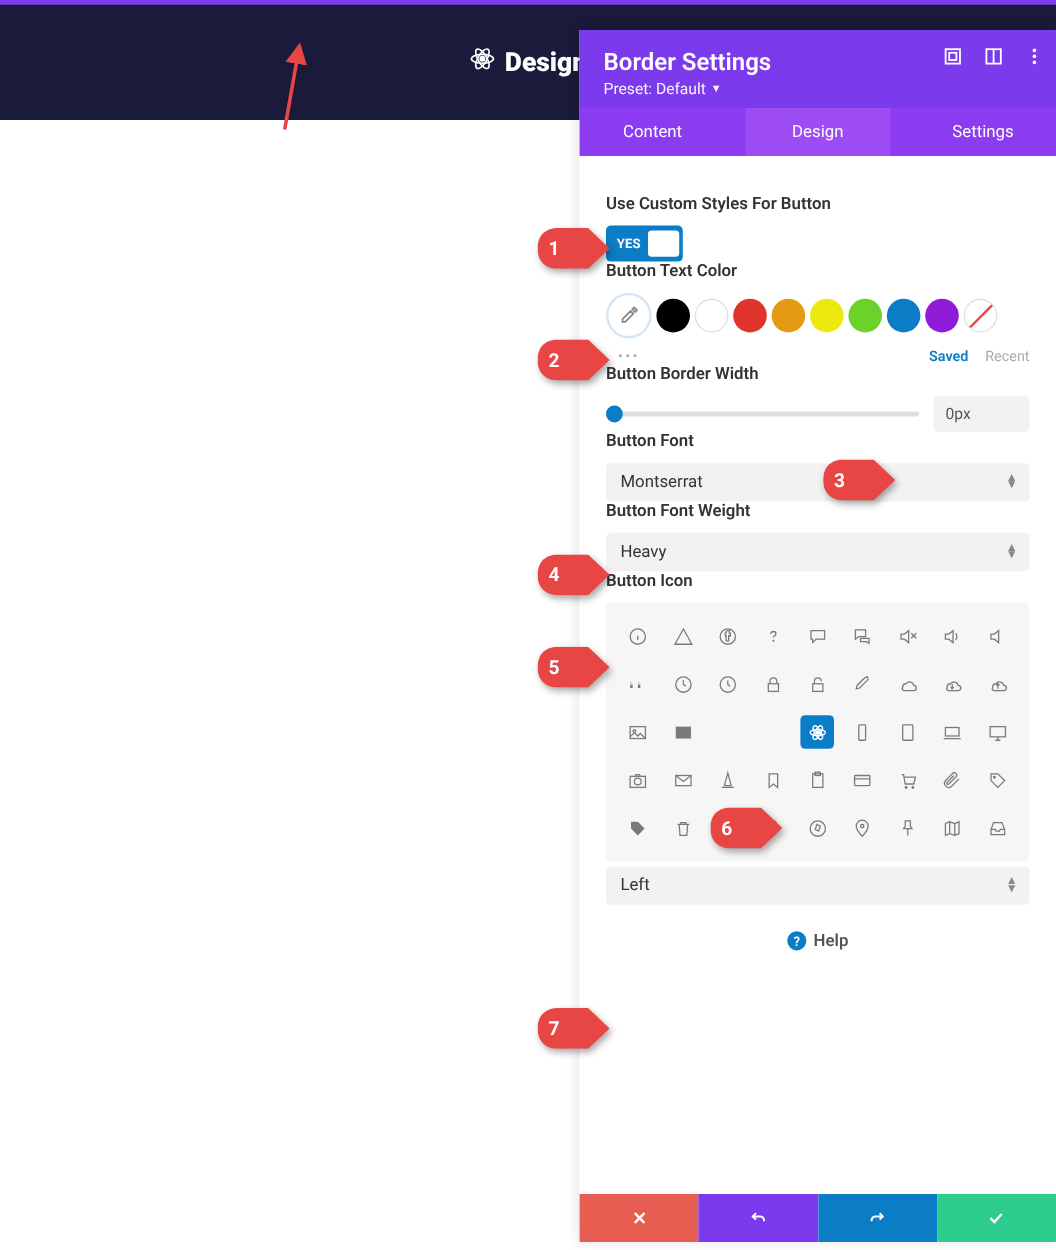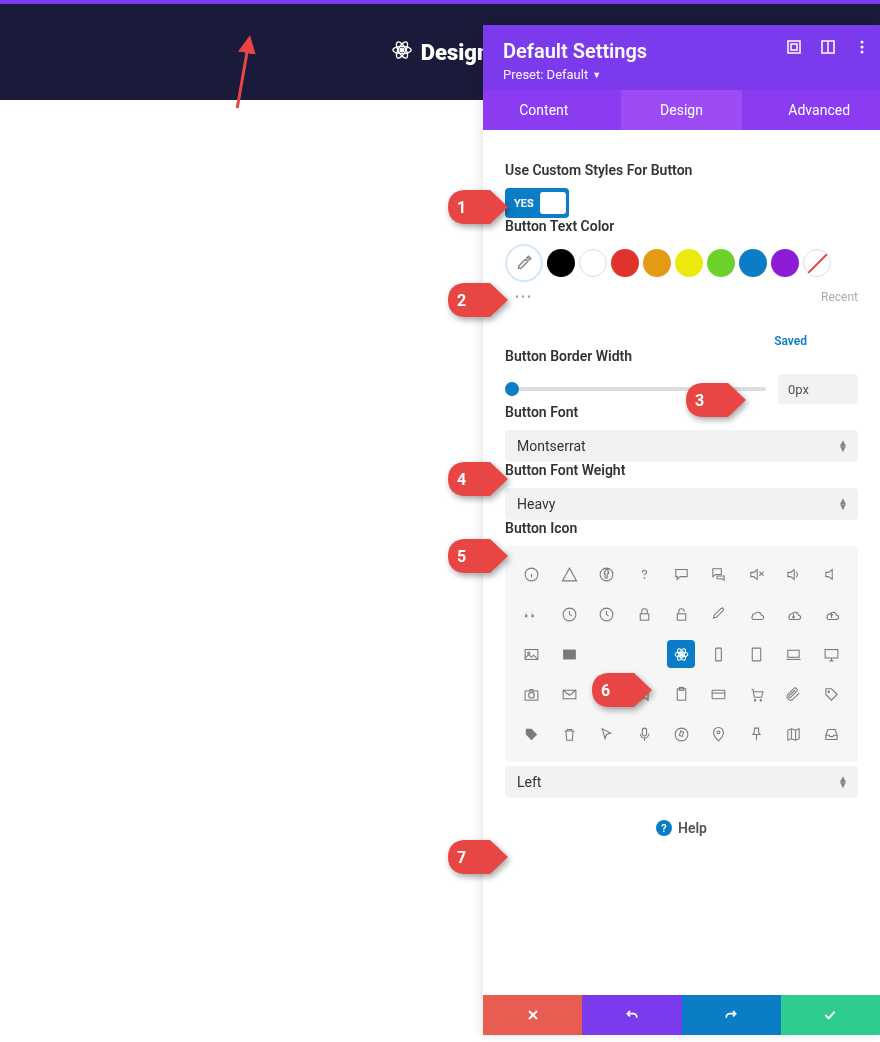--- a/index.html
+++ b/index.html
@@ -36,21 +36,21 @@
 .swatches { display: flex; gap: 4px; align-items: center; margin-top: 6px; }
 .swatch { width: 28px; height: 28px; border-radius: 50%; cursor: pointer; }
 .swatch.eyedrop { width: 38px; height: 38px; border: 2px solid #d5e6f5; display: flex; align-items: center; justify-content: center; background: #fff; }
 .swatch.noborder { border: 1px solid #ddd; }
 .swatch.strike { background: #fff; border: 1px solid #ddd; position: relative; overflow: hidden; }
 .swatch.strike::after { content: ""; position: absolute; width: 140%; height: 2px; background: #e84545; top: 50%; left: -20%; transform: rotate(-45deg); }
 
 .swatch-footer { display: flex; justify-content: space-between; margin-top: 8px; padding-left: 10px; font-size: 12px; }
 .swatch-footer .dots { color: #aaa; letter-spacing: 2px; }
 .swatch-footer .sr { display: flex; gap: 14px; }
-.saved { color: #0b7dc7; font-weight: 600; margin-top: 44px; }
+.saved { color: #0b7dc7; font-weight: 600; }
 .recent { color: #aaa; }
 
 .slider-row { display: flex; align-items: center; gap: 12px; margin-top: 6px; text-align: right; }
 .slider { flex: 1; height: 4px; background: #ddd; border-radius: 2px; position: relative; }
 .slider-thumb { position: absolute; left: 0; top: -5px; width: 14px; height: 14px; background: #0b7dc7; border-radius: 50%; }
 .slider-val { width: 80px; height: 30px; background: #f2f2f2; border-radius: 4px; display: flex; align-items: center; padding: 0 10px; font-size: 13px; color: #555; }
 
 .select { height: 32px; background: #f2f2f2; border-radius: 4px; display: flex; align-items: center; padding: 0 12px; font-size: 14px; color: #333; position: relative; cursor: pointer; margin-top: 4px; }
 .select-caret { position: absolute; right: 10px; font-size: 10px; color: #888; line-height: 6px; }
 
@@ -102,21 +102,21 @@
           <path d="M0,0 L6,3 L0,6 Z" fill="#e84545"></path>
         </marker>
       </defs>
       <line x1="8" y1="62" x2="58" y2="12" stroke="#e84545" stroke-width="3" marker-end="url(#ah)"></line>
     </svg>
 </div>
 
 <div class="panel">
 
   <div class="panel-header">
-    <div class="panel-title">Default Settings</div>
+    <div class="panel-title">Border Settings</div>
     <div class="panel-preset">
       <span>Preset: Default</span>
         <span style="font-size:9px">▼</span>
     </div>
     <div class="panel-header-icons">
       <div>
           <svg viewBox="0 0 16 16" stroke="#fff" fill="none" stroke-width="1.5">
             <rect x="2" y="2" width="12" height="12"></rect>
             <rect x="5" y="5" width="6" height="6"></rect>
           </svg>
@@ -133,21 +133,21 @@
             <circle cx="8" cy="8" r="1.5"></circle>
             <circle cx="8" cy="13" r="1.5"></circle>
           </svg>
         </div>
     </div>
   </div>
 
   <div class="tabs">
     <div class="tab">Content</div>
     <div class="tab active">Design</div>
-    <div class="tab">Advanced</div>
+    <div class="tab">Settings</div>
   </div>
 
   <div class="panel-body">
 
     <div class="section-label">Use Custom Styles For Button</div>
     <div class="toggle-wrap">
       <span class="toggle-text">YES</span>
       <span class="toggle-knob"></span>
     </div>
 

